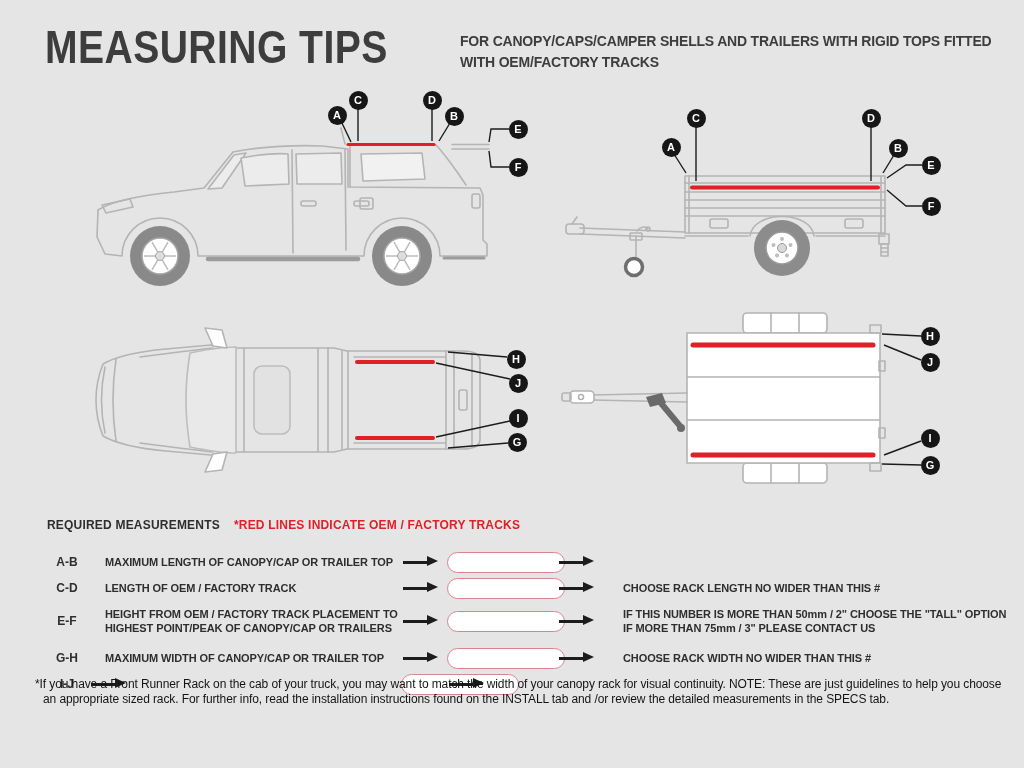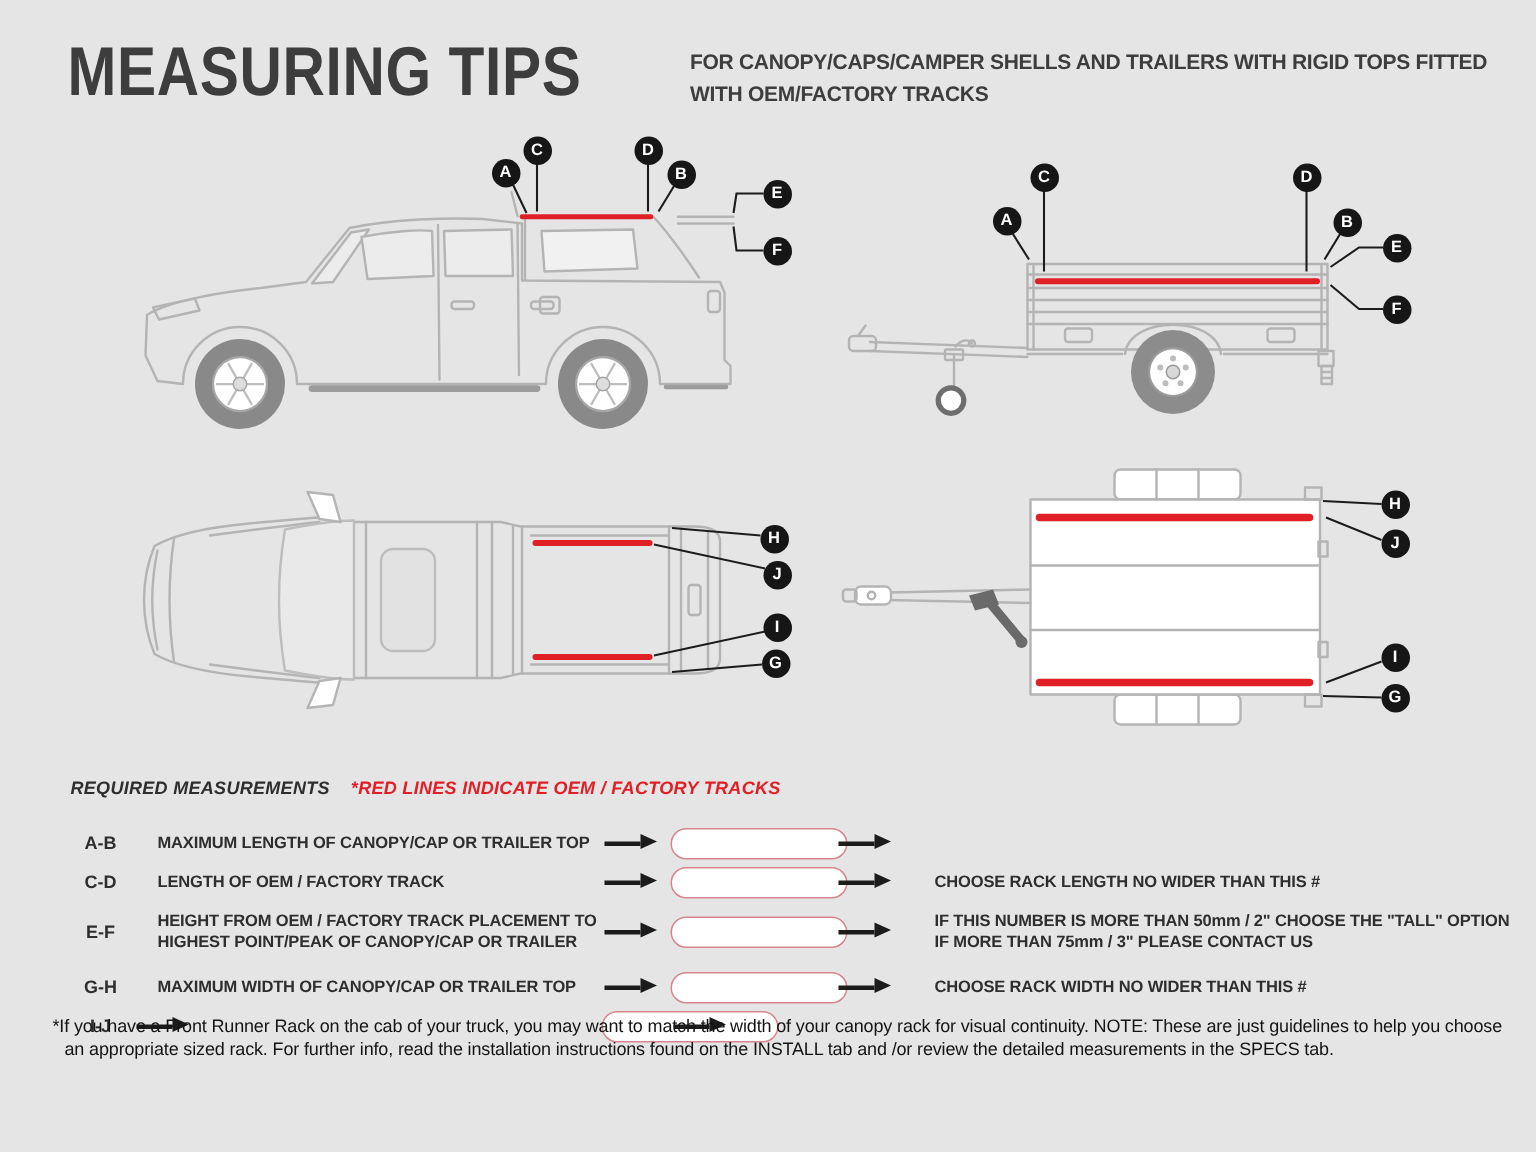--- a/index.html
+++ b/index.html
@@ -23,21 +23,21 @@
   .fig1 { left:60px;  top:88px;  width:480px; height:212px; }
   .fig2 { left:560px; top:88px;  width:420px; height:218px; }
   .fig3 { left:70px;  top:300px; width:480px; height:205px; }
   .fig4 { left:560px; top:300px; width:420px; height:205px; }
   .callout {
     position:absolute; width:19px; height:19px; border-radius:50%;
     background:#161616; color:#fff; display:flex; align-items:center; justify-content:center;
     font-size:11px; font-weight:bold; line-height:1;
   }
   
-  .measure-header { position:absolute; left:47px; top:518px; font-size:12px; font-weight:bold; letter-spacing:0.2px;font-style:italic; }
+  .measure-header { position:absolute; left:47px; top:518px; font-size:12px; font-weight:bold; letter-spacing:0.2px; }
   .mh-black { color:#2e2e2e; }
   .mh-red { color:#e01f26; margin-left:14px; }
   .rows { position:absolute; left:45px; top:551px; width:962px; }
   .mrow { display:grid; grid-template-columns:44px 312px 46px 110px 50px 1fr; align-items:center; min-height:22px; margin-bottom:4px; }
   .mrow.tall { min-height:36px; margin-bottom:8px; }
   .code { font-size:12px; font-weight:bold; color:#2e2e2e;text-align:center; }
   .desc, .result { font-size:11px; font-weight:bold; color:#2e2e2e; letter-spacing:-0.1px; line-height:14px; white-space:pre-line;padding-left:16px; }
   .arrowcell { display:flex; align-items:center; }
   .arrow { position:relative; width:24px; height:3px; background:#1c1c1c; margin-left:2px; }
   .arrow::after {
@@ -304,21 +304,21 @@
         </div>
       <div class="arrowcell">
           <div class="arrow"></div>
         </div>
       <div class="result">CHOOSE RACK LENGTH NO WIDER THAN THIS #</div>
     </div>
 
     <div class="mrow tall">
       <div class="code">E-F</div>
       <div class="desc">HEIGHT FROM OEM / FACTORY TRACK PLACEMENT TO
-HIGHEST POINT/PEAK OF CANOPY/CAP OR TRAILER</div>
+HIGHEST POINT/PEAK OF CANOPY/CAP OR TRAILERS</div>
       <div class="arrowcell">
           <div class="arrow"></div>
         </div>
       <div class="pillcell">
           <input type="text" class="pill" value="" style="">
         </div>
       <div class="arrowcell">
           <div class="arrow"></div>
         </div>
       <div class="result">IF THIS NUMBER IS MORE THAN 50mm / 2" CHOOSE THE "TALL" OPTION

